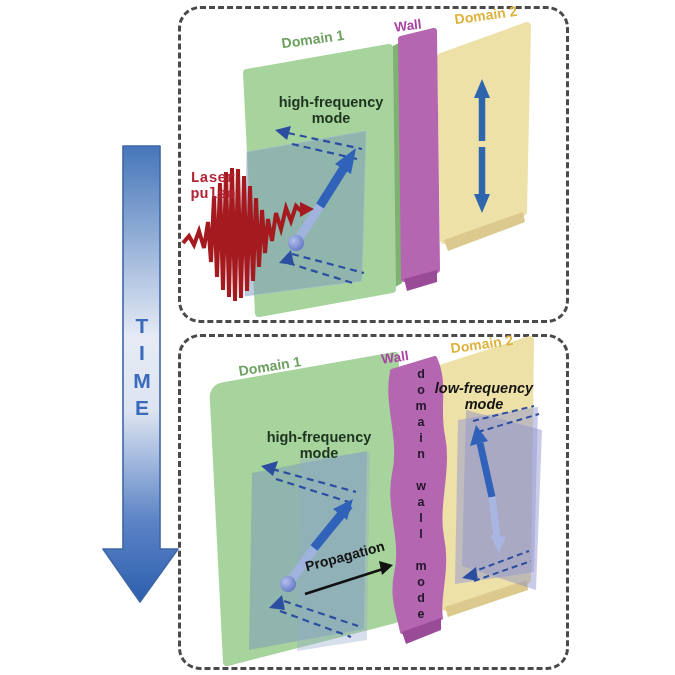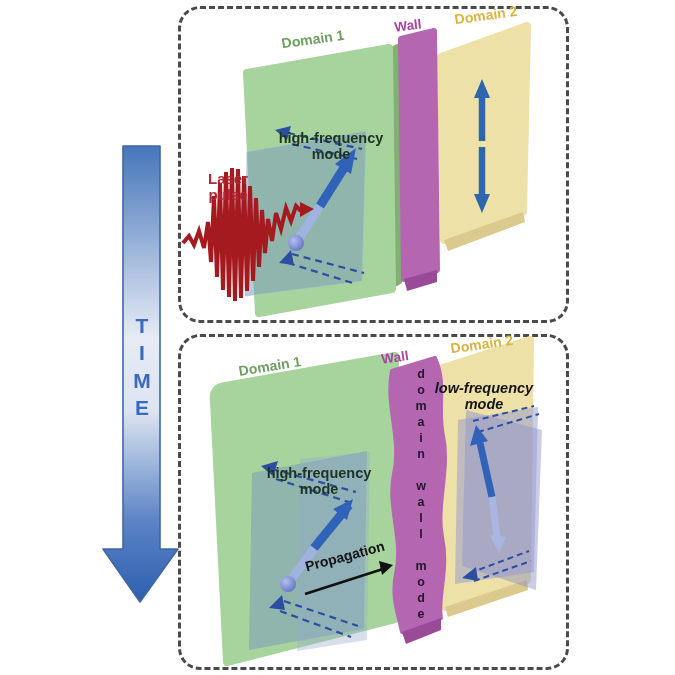--- a/index.html
+++ b/index.html
@@ -6,21 +6,21 @@
   #fig{position:relative;width:675px;height:675px;background:#ffffff;overflow:hidden;
        font-family:"Liberation Sans",sans-serif;}
   .panel{position:absolute;border:3px dashed #4a4a4a;border-radius:22px;background:transparent;}
   #panel-top{left:178px;top:6px;width:385px;height:311px;}
   #panel-bottom{left:178px;top:334px;width:385px;height:330px;}
   #shapes{position:absolute;left:0;top:0;width:675px;height:675px;pointer-events:none;}
   .lbl{position:absolute;font-weight:bold;white-space:pre-line;text-align:center;line-height:1.12;}
   .green-t{color:#6ca05e;}
   .magenta-t{color:#a844a2;}
   .mustard-t{color:#ddb33e;}
-  .darkmode-t{color:#1e3420;margin-top:36px;}
+  .darkmode-t{color:#1e3420;}
   .black-t{color:#141414;}
   .laser-t{color:#b52638;font-size:15px;line-height:1.05;}
   .rot-m8{transform:rotate(-8deg);}
   .rot-m7{transform:rotate(-7deg);}
   .rot-m9{transform:rotate(-9deg);}
   .rot-m15{transform:rotate(-15deg);}
   #time-letters{left:120px;top:312px;width:44px;color:#3a6abc;font-size:21px;line-height:1.3;}
   #wall-mode-letters{left:412px;top:366px;width:18px;color:#22172a;font-size:12.5px;line-height:16px;}
 </style>
 </head>
@@ -152,21 +152,21 @@
   <div class="lbl" id="time-letters">T
 I
 M
 E</div>
 
   <div class="lbl green-t rot-m8" style="left:278px;top:32px;width:70px;font-size:14px;">Domain 1</div>
   <div class="lbl magenta-t rot-m7" style="left:388px;top:18px;width:40px;font-size:13.5px;">Wall</div>
   <div class="lbl mustard-t rot-m8" style="left:448px;top:8px;width:76px;font-size:14px;">Domain 2</div>
   <div class="lbl darkmode-t" style="left:274px;top:94px;width:114px;font-size:14.5px;">high-frequency
 mode</div>
-  <div class="lbl laser-t" style="left:201px;top:171px;width:54px;">Laser
+  <div class="lbl laser-t" style="left:186px;top:171px;width:54px;font-family:Liberation Mono, monospace;">Laser
 pulse</div>
 
   <div class="lbl green-t rot-m9" style="left:235px;top:359px;width:70px;font-size:14px;">Domain 1</div>
   <div class="lbl magenta-t rot-m8" style="left:376px;top:350px;width:38px;font-size:13.5px;">Wall</div>
   <div class="lbl mustard-t rot-m8" style="left:444px;top:337px;width:76px;font-size:14px;">Domain 2</div>
   <div class="lbl black-t" style="left:432px;top:380px;width:104px;font-size:14.5px;font-style:italic;">low-frequency
 mode</div>
   <div class="lbl darkmode-t" style="left:262px;top:429px;width:114px;font-size:14.5px;">high-frequency
 mode</div>
   <div class="lbl black-t rot-m15" style="left:299px;top:549px;width:92px;font-size:14px;">Propagation</div>

